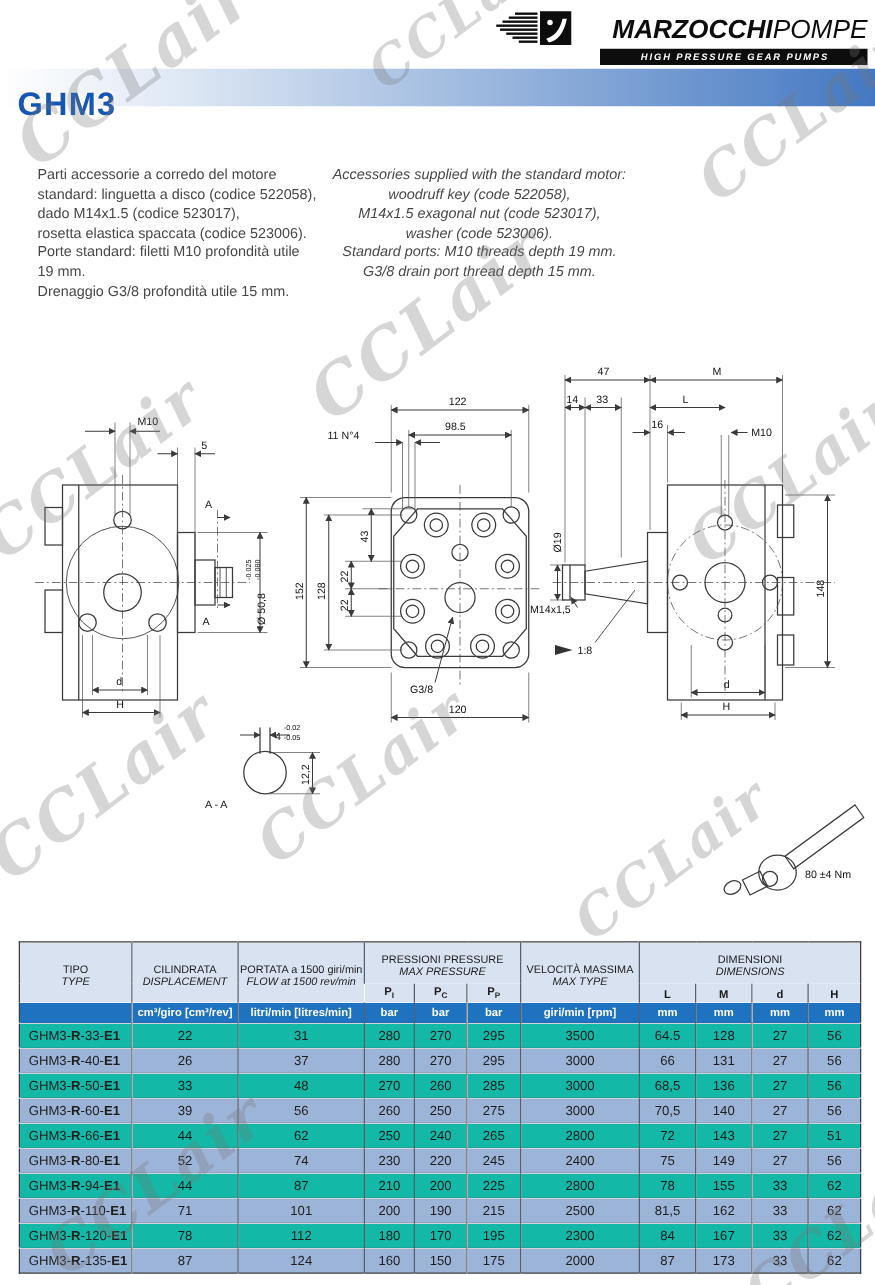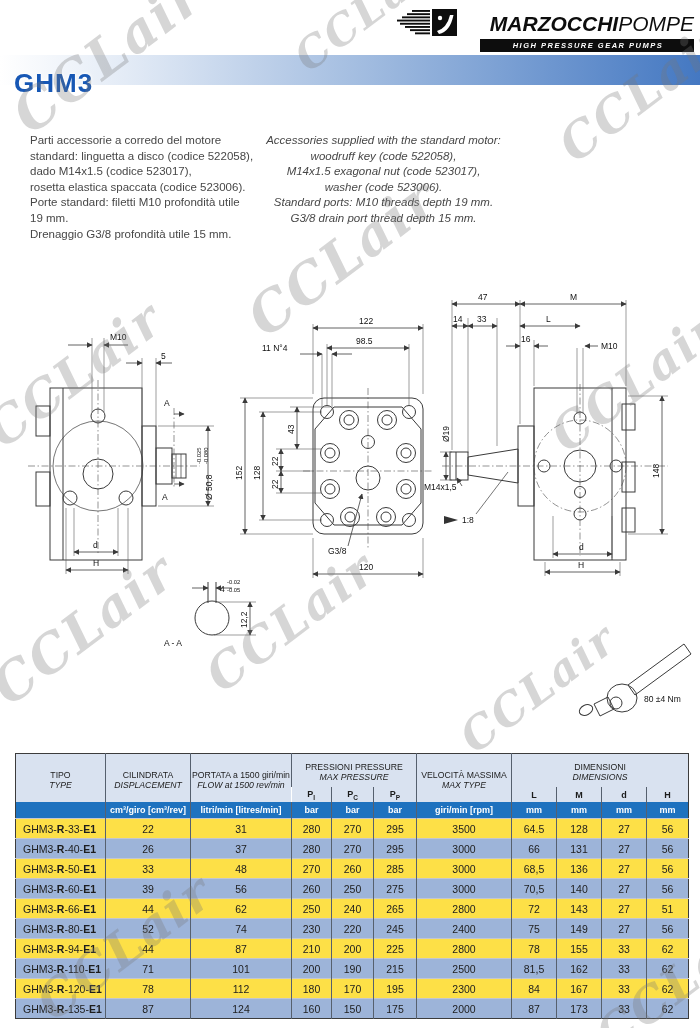--- a/index.html
+++ b/index.html
@@ -48,21 +48,21 @@
         border:1.5px solid #3c3c3c;table-layout:fixed;}
   .spec th,.spec td{border-left:1px solid #56606e;padding:0;text-align:center;overflow:hidden;}
   .spec th:first-child,.spec td:first-child{border-left:none;}
   .spec thead tr.hrow th{background:#d9e2f0;font-weight:normal;vertical-align:middle;height:30px;padding-top:3px;}
   .spec thead tr.subrow th{background:#d9e2f0;font-weight:bold;font-size:9px;height:15px;color:#1c1c1c;}
   .spec thead tr.unitrow th{background:#1e72bf;color:#fff;font-weight:bold;font-size:9px;height:16px;white-space:nowrap;}
   .spec .hit{font-size:8.7px;color:#1c1c1c;white-space:nowrap;}
   .spec .hen{font-size:8.7px;color:#1c1c1c;font-style:italic;white-space:nowrap;}
   .spec tbody td{font-size:10.5px;height:19px;color:#1d1d1d;border-top:1px solid rgba(60,70,95,0.30);}
   .spec tbody td.type-cell{text-align:left;padding-left:7px;font-size:10.5px;white-space:nowrap;}
-  .spec tbody tr.light td{background:#fde047;}
+  .spec tbody tr.light td{background:#14b8a6;}
   .spec tbody tr.dark td{background:#9db4d9;}
   .spec sub{font-size:6.5px;}
 </style>
 </head>
 <body>
 
 <div id="page">
 
   <div class="wm" style="left:0px;top:95px;font-size:54px">CCLair</div>
   <div class="wm" style="left:285px;top:42px;font-size:42px">CCLair</div>

